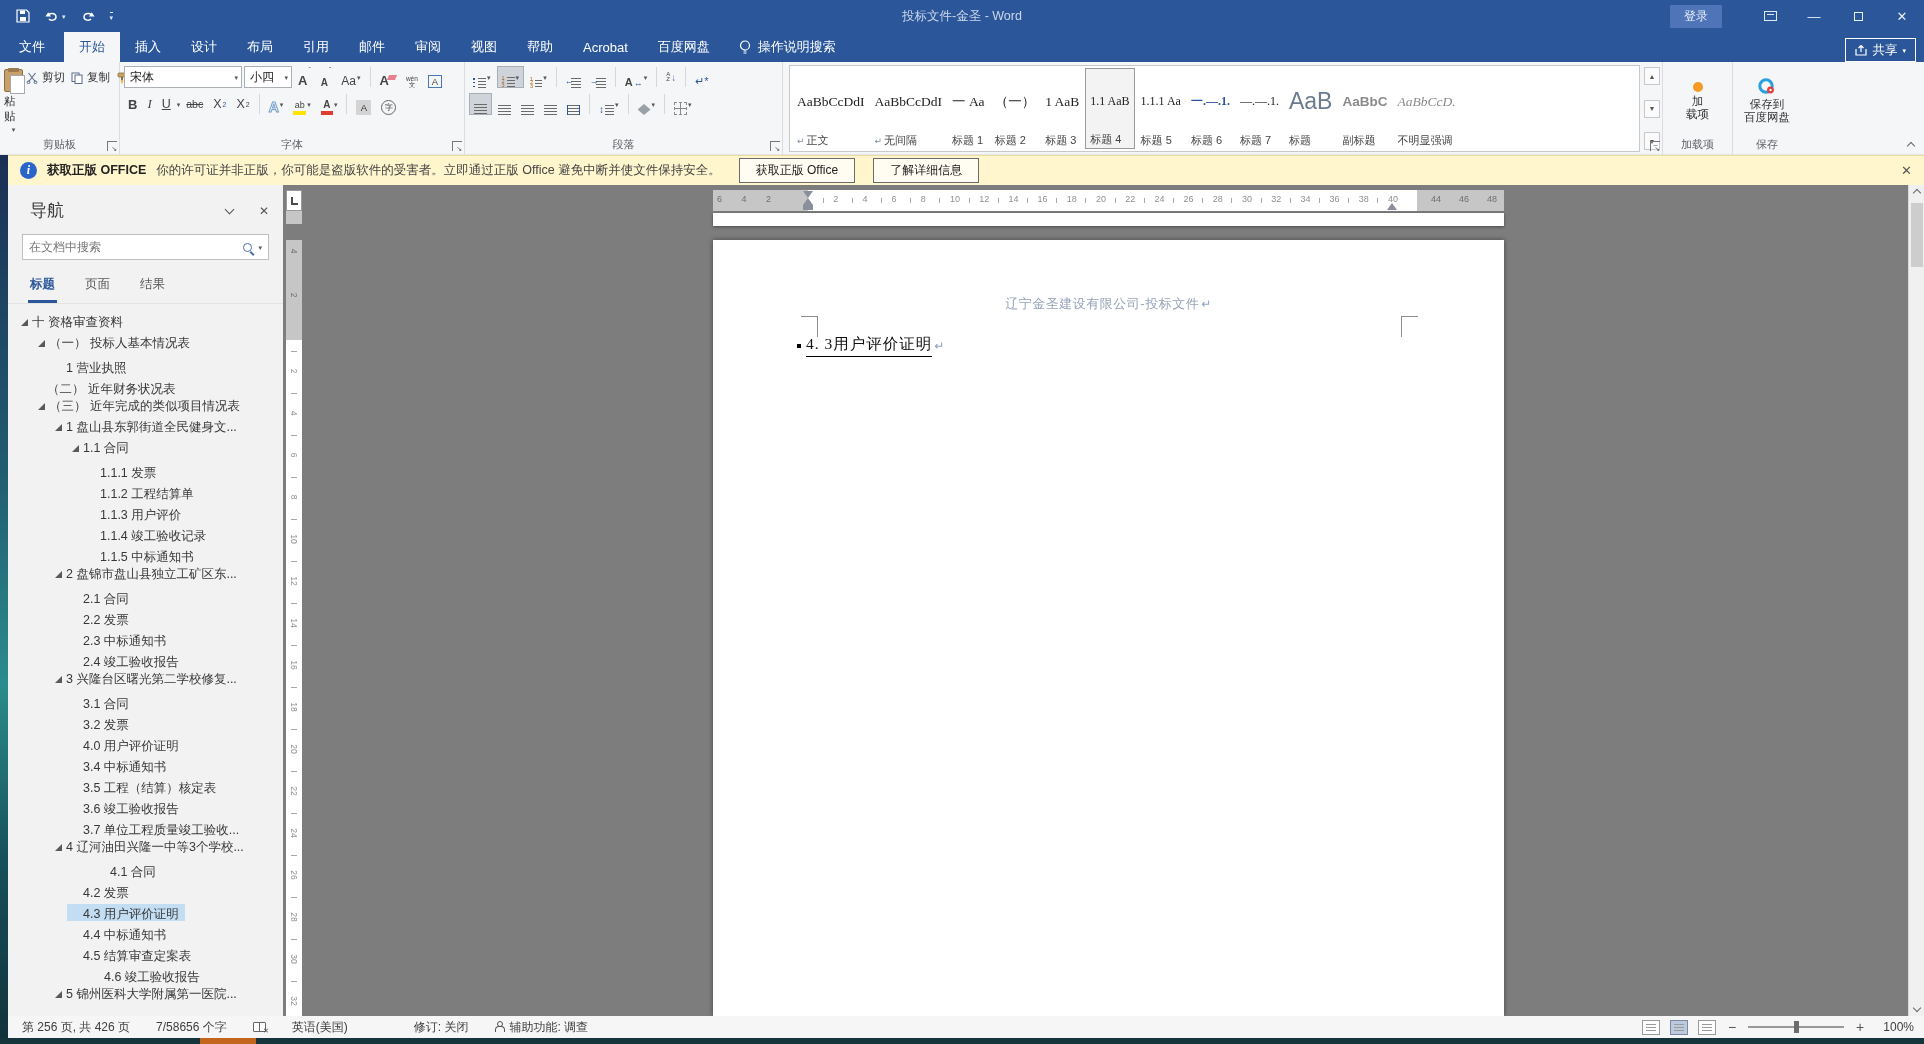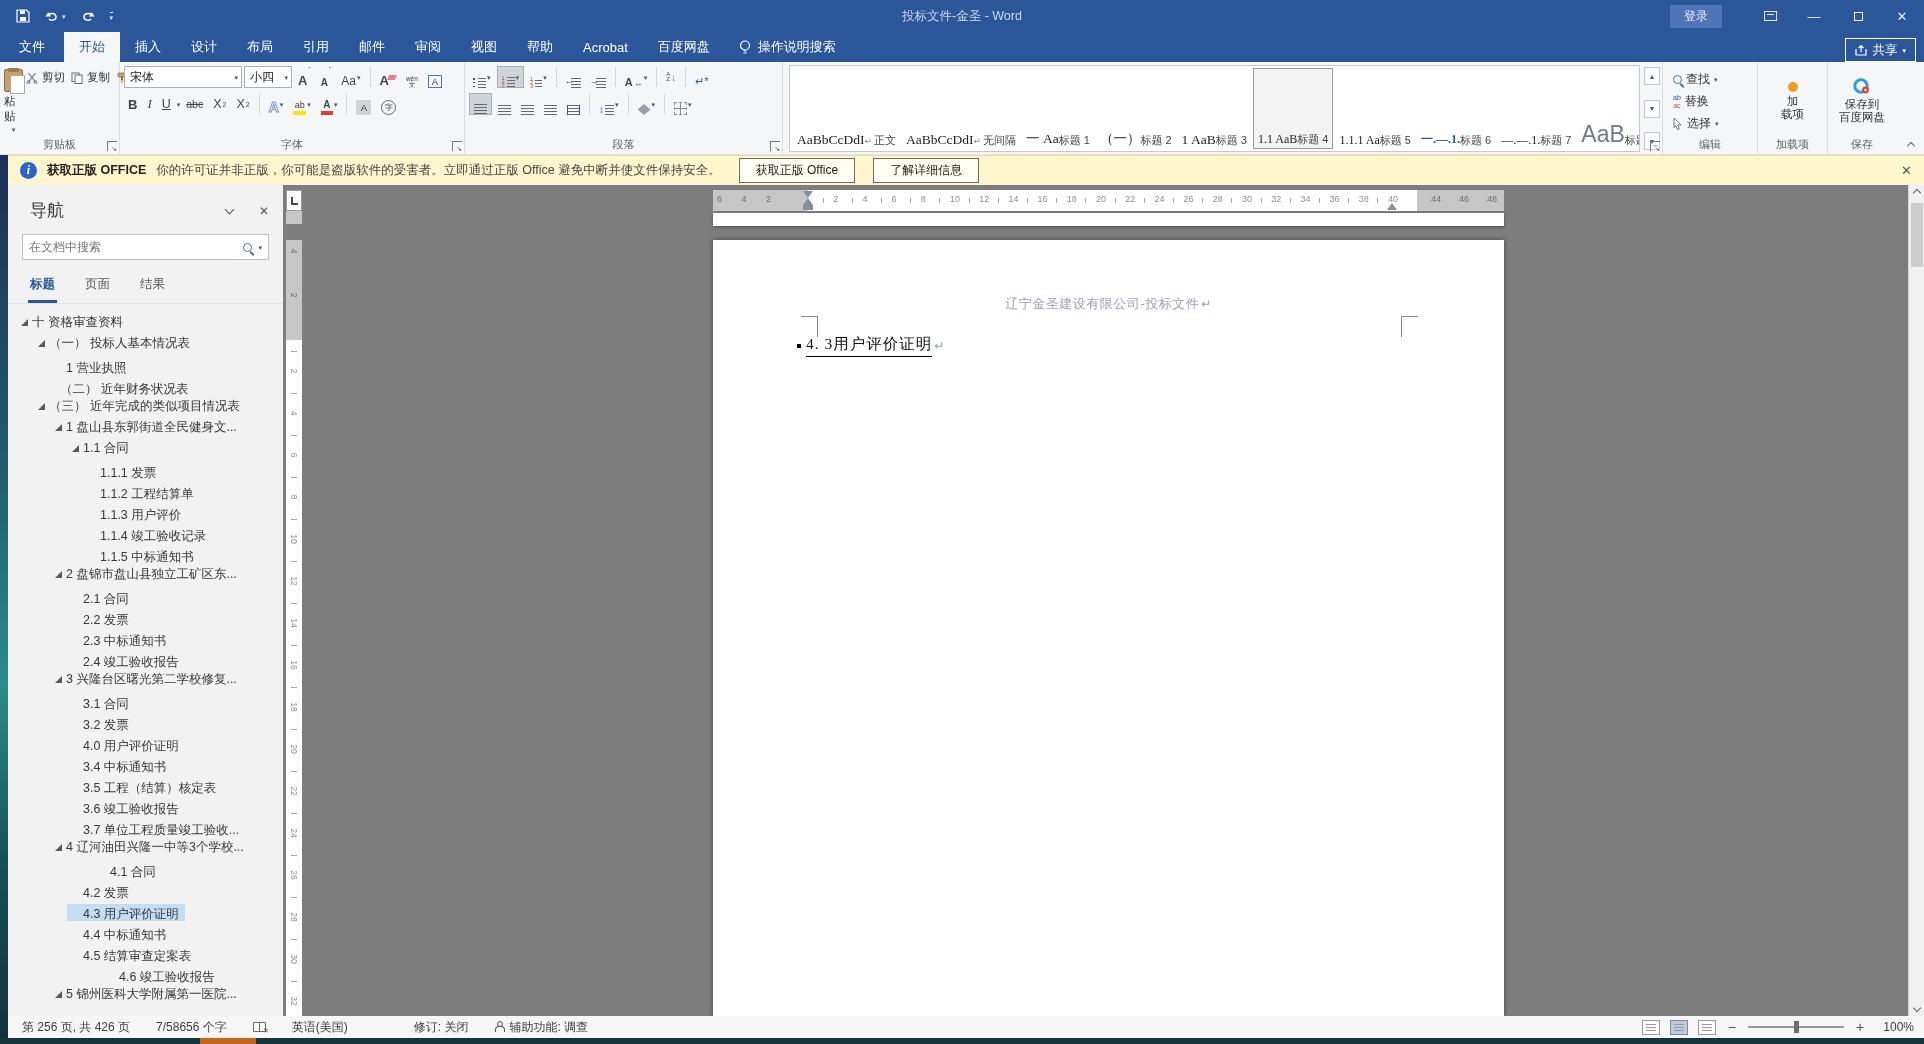--- a/index.html
+++ b/index.html
@@ -79,21 +79,21 @@
   .sorticon{display:flex;align-items:center;gap:1px;}
   .sorticon .az::before{content:"A\A Z";white-space:pre;font-size:6px;line-height:5.5px;color:#444;display:block;}
   .marks{font-size:11px;color:#2b579a;}
   .bord{display:inline-block;width:13px;height:13px;border:1px dashed #8a8a8a;background:linear-gradient(#8a8a8a,#8a8a8a) center/100% 1px no-repeat,linear-gradient(#8a8a8a,#8a8a8a) center/1px 100% no-repeat;}
   .bucket{display:inline-block;width:13px;height:11px;background:#9aa0a8;clip-path:polygon(50% 0,100% 50%,50% 100%,0 50%);}
 
   
   .g-styles{width:880px;}
   .styles-wrap{flex:1;display:flex;align-items:stretch;padding:3px 2px 2px 6px;gap:4px;}
   .styles-box{flex:1;background:#fff;border:1px solid #c6c8ca;display:flex;overflow:hidden;padding:2px 3px;gap:2px;}
-  .style-cell{flex:none;display:flex;flex-direction:row;align-items:flex-end;justify-content:flex-end;padding:2px 4px 1px 4px;}
+  .style-cell{flex:none;display:flex;flex-direction:column;align-items:flex-start;justify-content:flex-end;padding:2px 4px 1px 4px;}
   .style-cell.selected{border:1px solid #9a9a9a;background:#f3f3f3;}
   .style-prev{font-family:"Liberation Serif","DejaVu Serif",serif;font-size:13.5px;color:#222;white-space:nowrap;flex:1;display:flex;align-items:center;}
   .style-prev.big{font-size:23px;color:#6d7b8f;font-family:"Liberation Sans",sans-serif;font-weight:300;}
   .style-prev.sub{color:#8a8a8a;font-family:"Liberation Sans",sans-serif;font-weight:bold;}
   .style-prev.ital{font-style:italic;color:#8a8a8a;}
   .style-prev.accent{color:#2b579a;font-weight:bold;font-size:12px;}
   .style-prev.plainnum{font-size:12px;}
   .style-label{font-size:11px;color:#444;white-space:nowrap;display:flex;gap:2px;align-items:center;}
   .pmark{color:#7d8da8;font-size:9px;}
   .styles-scroll{width:16px;display:flex;flex-direction:column;justify-content:space-between;padding:2px 0;}
@@ -547,44 +547,20 @@
           </div>
         <div class="styles-scroll">
           <span class="ss-btn">▲</span>
           <span class="ss-btn">▼</span>
           <span class="ss-btn">▼̲</span>
         </div>
       </div>
       <span class="launcher"></span>
     </div>
 
-    <div class="rgroup g-edit">
-      <div class="gbody">
-        <div class="erow">
-          <span class="mag"></span>
-          <span>查找</span>
-            <span class="caret">▾</span>
-        </div>
-        <div class="erow">
-          <span class="stk">
-              <span style="font-size:7px;color:#2b579a">ab</span>
-              <span style="font-size:7px;color:#c0504d">ac</span>
-            </span>
-          <span>替换</span>
-        </div>
-        <div class="erow">
-          <svg width="10" height="13" viewBox="0 0 10 13">
-              <path d="M1 1 L8 8 L4.8 8 L6.3 12 L4.5 12.8 L3 8.8 L1 10.5 Z" fill="#fff" stroke="#666" stroke-width=".9"></path>
-            </svg>
-          <span>选择</span>
-            <span class="caret">▾</span>
-        </div>
-      </div>
-      <div class="glabel">编辑</div>
-    </div>
 
     <div class="rgroup g-addin">
       <div class="gbody">
         <div class="bigbtn">
           <span class="orangedot"></span>
           <span><span>加</span><br><span>载项</span></span>
         </div>
       </div>
       <div class="glabel">加载项</div>
     </div>
@@ -647,21 +623,21 @@
           <div class="nav-row" style="padding-left: 25px;"><span class="nav-inner">
               <span class="nav-gut">
                 <span class="nav-tri"></span>
               </span>
               <span>（一） 投标人基本情况表</span>
             </span></div>
           <div class="nav-row" style="padding-left: 42px;"><span class="nav-inner">
               <span class="nav-gut"></span>
               <span>1 营业执照</span>
             </span></div>
-          <div class="nav-row" style="padding-left: 36px;"><span class="nav-inner">
+          <div class="nav-row" style="padding-left: 23px;"><span class="nav-inner">
               <span class="nav-gut"></span>
               <span>（二） 近年财务状况表</span>
             </span></div>
           <div class="nav-row" style="padding-left: 25px;"><span class="nav-inner">
               <span class="nav-gut">
                 <span class="nav-tri"></span>
               </span>
               <span>（三） 近年完成的类似项目情况表</span>
             </span></div>
           <div class="nav-row" style="padding-left: 42px;"><span class="nav-inner">
@@ -771,21 +747,21 @@
               <span>4.3 用户评价证明</span>
             </span></div>
           <div class="nav-row" style="padding-left: 59px;"><span class="nav-inner">
               <span class="nav-gut"></span>
               <span>4.4 中标通知书</span>
             </span></div>
           <div class="nav-row" style="padding-left: 59px;"><span class="nav-inner">
               <span class="nav-gut"></span>
               <span>4.5 结算审查定案表</span>
             </span></div>
-          <div class="nav-row" style="padding-left: 59px; margin-left: 36px;"><span class="nav-inner">
+          <div class="nav-row" style="padding-left: 80px;"><span class="nav-inner">
               <span class="nav-gut"></span>
               <span>4.6 竣工验收报告</span>
             </span></div>
           <div class="nav-row" style="padding-left: 42px;"><span class="nav-inner">
               <span class="nav-gut">
                 <span class="nav-tri"></span>
               </span>
               <span>5 锦州医科大学附属第一医院...</span>
             </span></div>
         </div>

